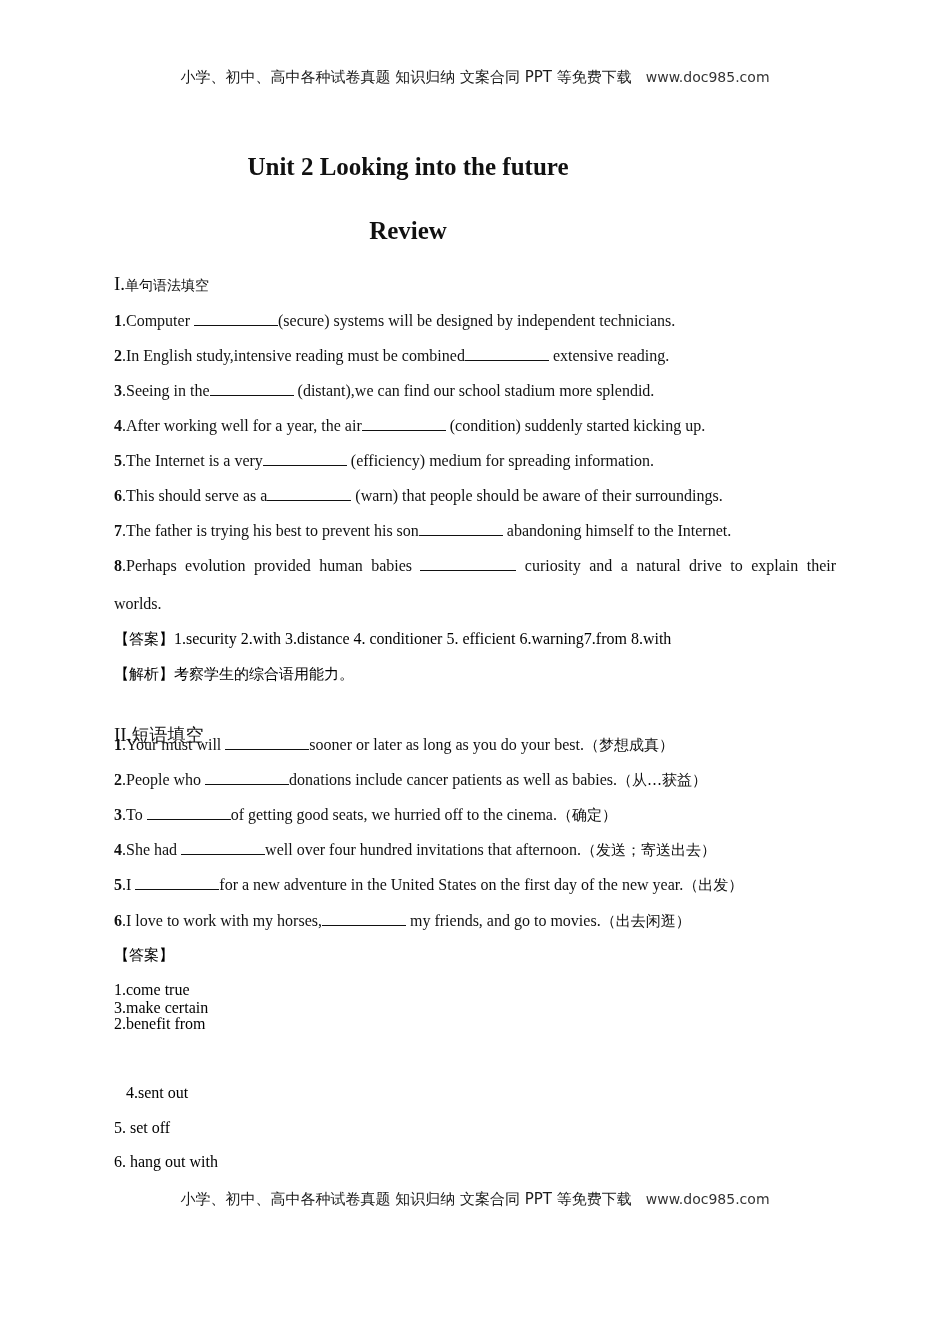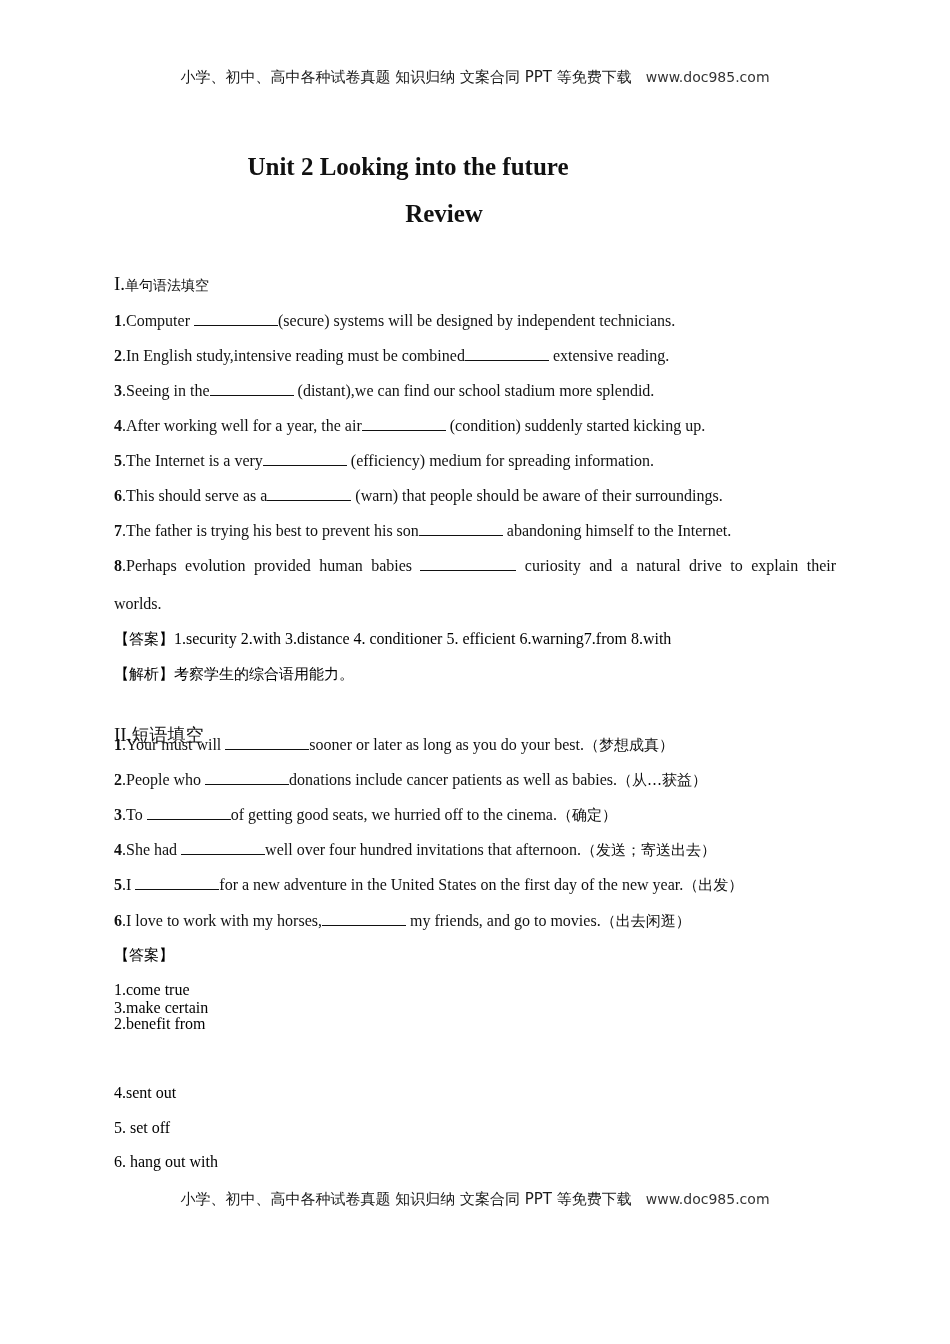--- a/index.html
+++ b/index.html
@@ -36,21 +36,21 @@
     .title {
       position: absolute;
       left: 0;
       width: 816px;
       text-align: center;
       font-weight: bold;
       font-size: 25px;
       color: #111111;
     }
     .title-main { top: 153px; }
-    .title-sub { top: 200px; padding-left: 36px; }
+    .title-sub { top: 217px; }
 
     .line {
       position: absolute;
       left: 114px;
       font-size: 16px;
       white-space: nowrap;
       line-height: 20px;
     }
     .section {
       font-size: 19px;
@@ -140,19 +140,19 @@
   <span class="num">5</span><span>.I </span><span class="blank w84"></span><span>for a new adventure in the United States on the first day of the new year.</span><span class="cn">（出发）</span>
 </div>
 <div class="line" style="top:911px;">
   <span class="num">6</span><span>.I love to work with my horses,</span><span class="blank w84"></span><span> my friends, and go to movies.</span><span class="cn">（出去闲逛）</span>
 </div>
 
 <div class="line red cn" style="top:945px;">【答案】</div>
 <div class="line red" style="top:980px;">1.come true</div>
 <div class="line red" style="top:1014px;">2.benefit from</div>
 <div class="line red" style="top:998px;">3.make certain</div>
-<div class="line red" style="top:1083px;">4.sent out</div>
+<div class="line red" style="top:1083px;margin-left:12px;">4.sent out</div>
 <div class="line red" style="top:1118px;">5. set off</div>
 <div class="line red" style="top:1152px;">6. hang out with</div>
 
 <div class="banner banner-bottom">
   <span>小学、初中、高中各种试卷真题 知识归纳 文案合同 PPT 等免费下载</span><span class="url">www.doc985.com</span>
 </div>
 
 </body></html>

